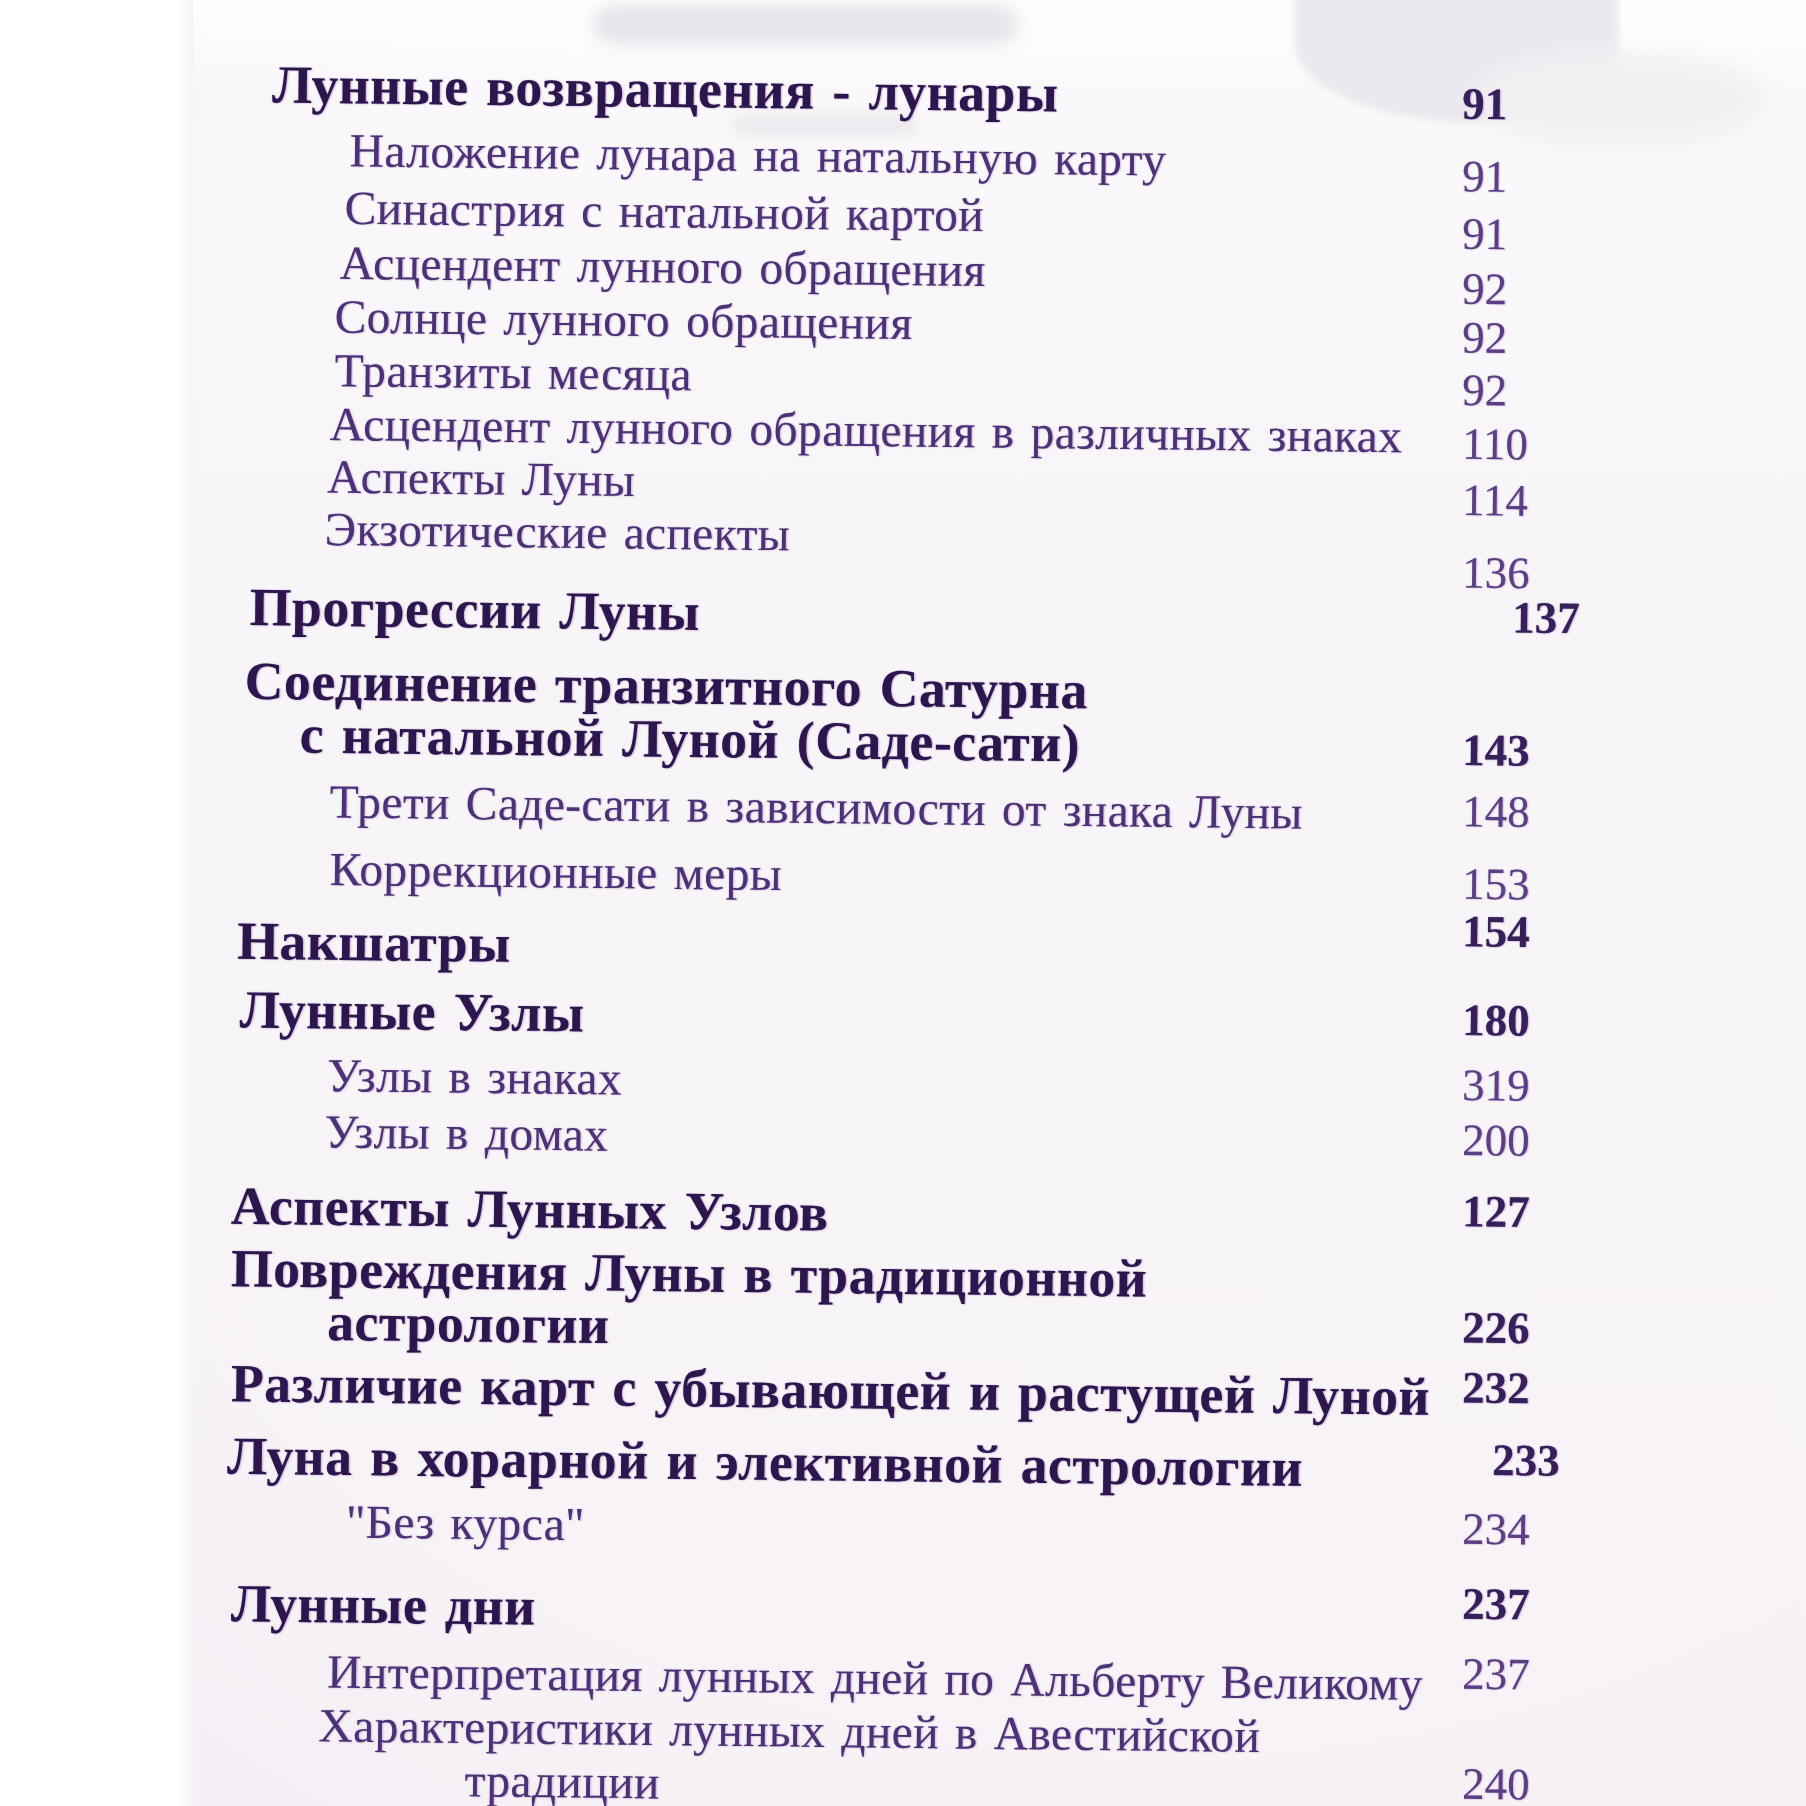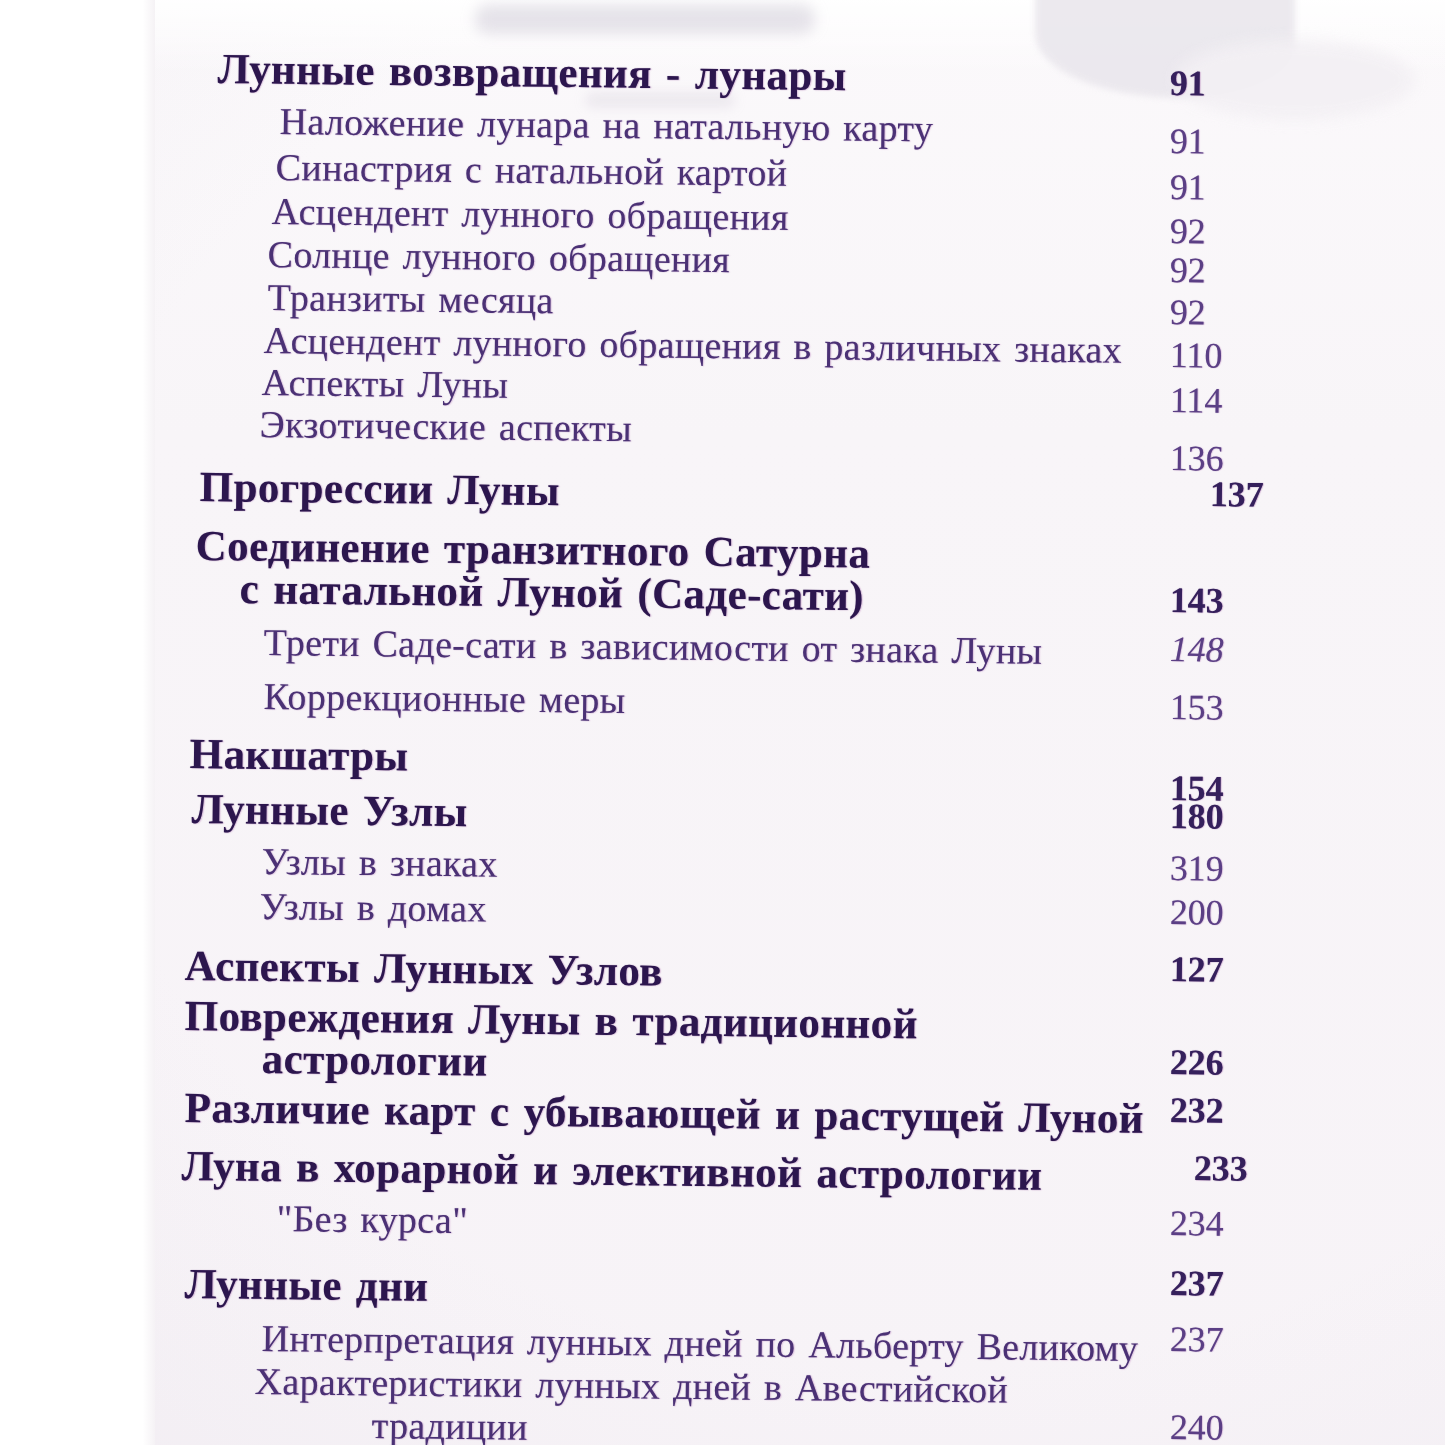--- a/index.html
+++ b/index.html
@@ -101,23 +101,23 @@
   .n1 {top:120px;}
   .n2 {top:166px;}
   .n3 {top:210px;}
   .n4 {top:249px;}
   .n5 {top:291px;}
   .n6 {top:334px;}
   .n7 {top:379px;}
   .n8 {top:437px;}
   .n9 {top:473px;margin-left:40px;}
   .n10{top:579px;}
-  .n11{top:628px;font-style:italic;}
+  .n11{top:628px;}
   .n12{top:686px;}
-  .n13{top:767px;}
+  .n13{top:724px;}
   .n14{top:795px;}
   .n15{top:847px;}
   .n16{top:891px;font-family:Liberation Serif, serif;}
   .n17{top:948px;}
   .n18{top:1041px;}
   .n19{top:1089px;}
   .n20{top:1147px;margin-left:24px;}
   .n21{top:1202px;}
   .n22{top:1262px;}
   .n23{top:1318px;}

